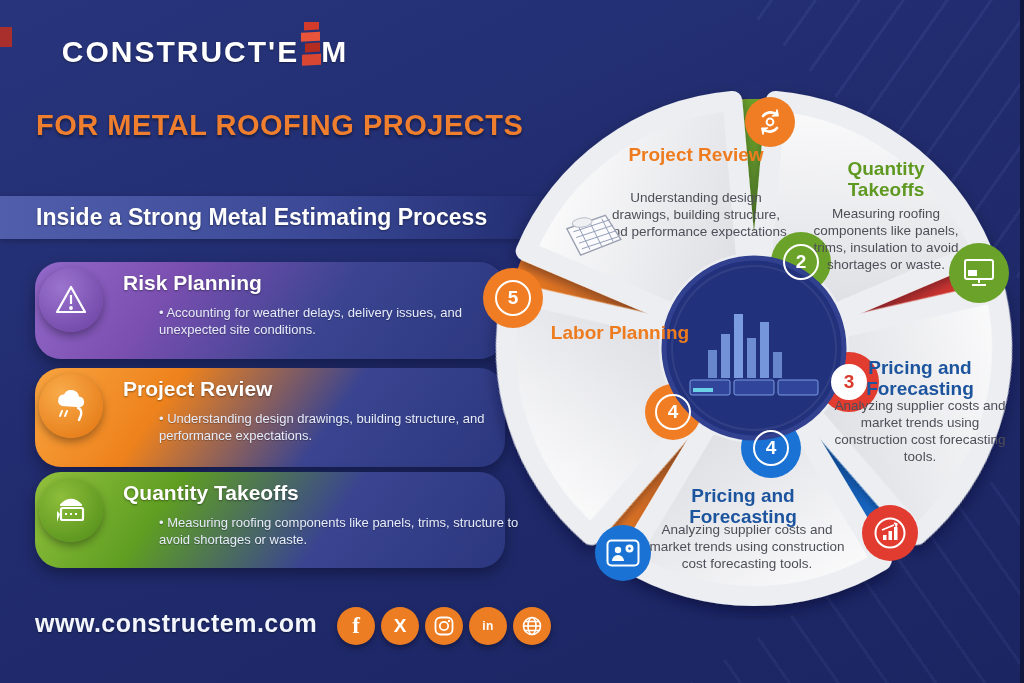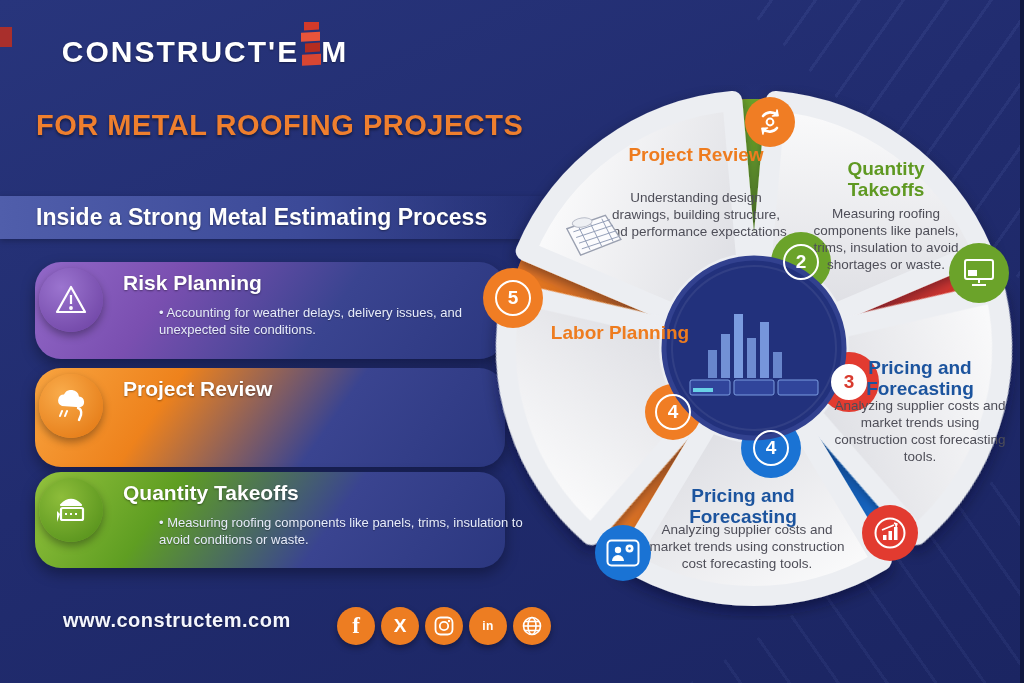--- a/index.html
+++ b/index.html
@@ -61,22 +61,22 @@
   .seg-title{position:absolute;text-align:center;font-weight:800;font-size:19px;line-height:1.08;}
   .seg-body{position:absolute;text-align:center;color:#4e4e58;font-size:13.5px;line-height:1.26;}
   .c-orange{color:#ee7c1f;} .c-green{color:#5f9922;} .c-blue{color:#1c549e;margin-top:11px;}
   .badge{position:absolute;width:36px;height:36px;border-radius:50%;border:2.5px solid #fff;
     box-sizing:border-box;color:#fff;display:flex;align-items:center;justify-content:center;
     font-size:19px;font-weight:700;}
   .badge-3{background:#fff;color:#d93a2e;}
   .blob-icon{position:absolute;display:flex;align-items:center;justify-content:center;}
 
   
-  .website{position:absolute;left:35px;top:609px;color:#f4f6fd;font-size:20px;font-weight:700;
-    letter-spacing:.5px;text-shadow:0 1px 2px rgba(0,0,0,.4);margin-left:28px;}
+  .website{position:absolute;left:35px;top:609px;color:#f4f6fd;font-size:25px;font-weight:700;
+    letter-spacing:.5px;text-shadow:0 1px 2px rgba(0,0,0,.4);}
   .socials{position:absolute;left:337px;top:607px;display:flex;gap:6px;}
   .soc{width:38px;height:38px;border-radius:50%;background:#ed7d22;display:flex;align-items:center;
     justify-content:center;color:#fff;box-shadow:0 3px 6px rgba(0,0,10,.35);}
   .soc .fb{font-family:"Liberation Serif",serif;font-weight:700;font-size:23px;}
   .soc .xx{font-weight:700;font-size:19px;}
   .soc .li{font-weight:700;font-size:12px;letter-spacing:.5px;}
 </style>
 </head>
 <body>
 
@@ -123,35 +123,36 @@
       <svg width="36" height="32" viewBox="0 0 36 32" fill="#fff">
         <path d="M9 16 a6 6 0 0 1 2-11.6 a8 8 0 0 1 15 2 a5.5 5.5 0 0 1 1 10.8 Z"></path>
         <g stroke="#fff" stroke-width="2" stroke-linecap="round">
           <line x1="9" y1="21" x2="7" y2="26"></line>
             <line x1="14" y1="21" x2="12" y2="26"></line>
         </g>
         <path d="M25 18 q4 1 3 7 l-2 5" stroke="#fff" stroke-width="2.4" fill="none" stroke-linecap="round"></path>
       </svg>
     </div>
     <div class="card-title">Project Review</div>
+    <div class="card-desc">• Understanding design drawings, building structure, and performance expectations.</div>
   </div>
 
   <div class="card card-quantity">
     <div class="card-icon">
       <svg width="36" height="34" viewBox="0 0 36 34" fill="none" stroke="#fff" stroke-width="2.2" stroke-linejoin="round">
         <path d="M8 12 Q18 2 28 12 Z" fill="#fff"></path>
         <rect x="8" y="15" width="22" height="12" rx="1.5"></rect>
         <line x1="12" y1="21" x2="14" y2="21"></line>
           <line x1="17" y1="21" x2="19" y2="21"></line>
           <line x1="22" y1="21" x2="24" y2="21"></line>
         <path d="M4 18 l3 3 -3 8 z" fill="#fff" stroke="none"></path>
       </svg>
     </div>
     <div class="card-title">Quantity Takeoffs</div>
-    <div class="card-desc">• Measuring roofing components like panels, trims, insulation to avoid conditions or waste.</div>
+    <div class="card-desc">• Measuring roofing components like panels, trims, structure to avoid shortages or waste.</div>
   </div>
 
   <div class="diagram">
     <svg class="wheel" width="548" height="535" viewBox="0 0 548 535">
       <defs>
         <linearGradient id="pg" x1="0" y1="0" x2="1" y2="1">
           <stop offset="0" stop-color="#ffffff"></stop>
             <stop offset="1" stop-color="#d7d8de"></stop>
         </linearGradient>
         <filter id="ds" x="-30%" y="-30%" width="160%" height="160%">

